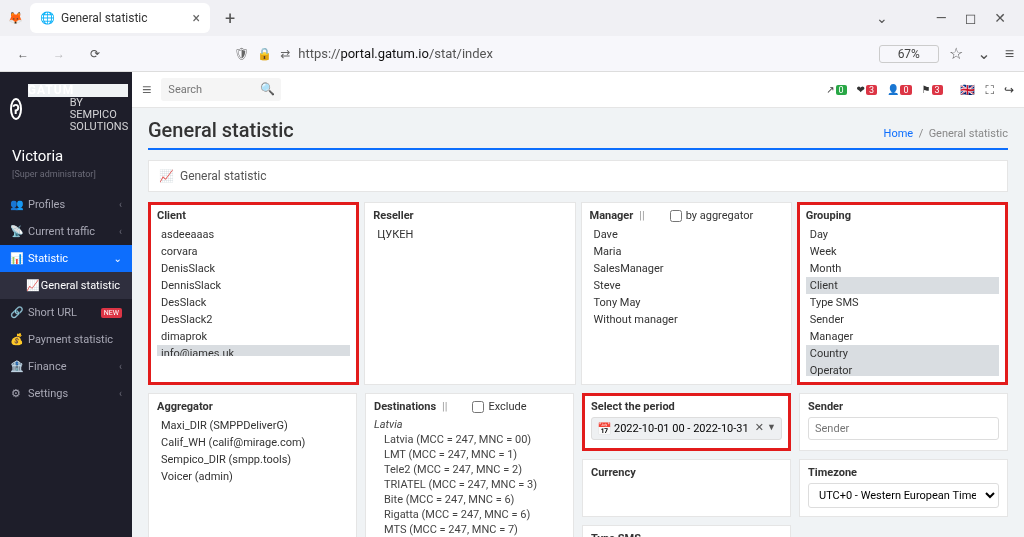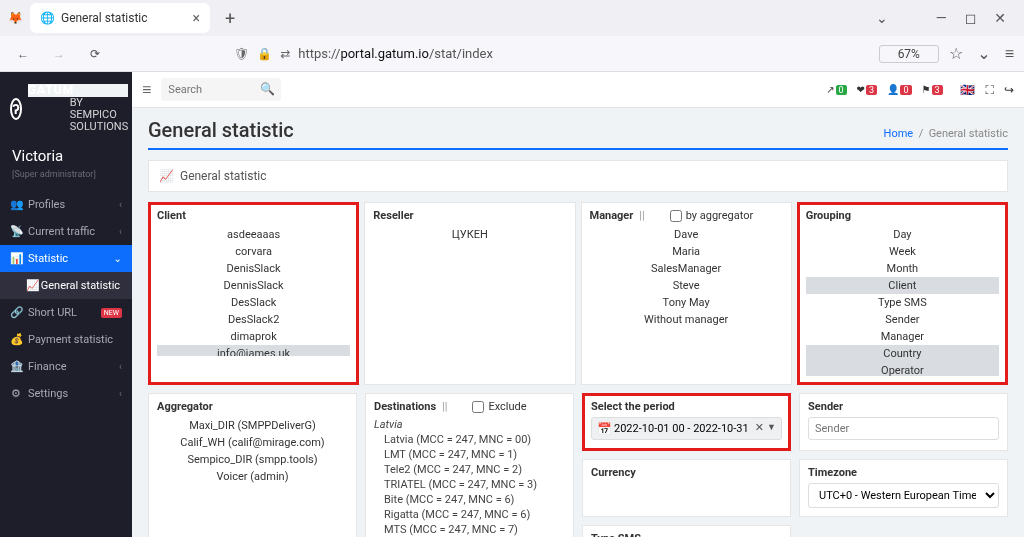--- a/index.html
+++ b/index.html
@@ -61,21 +61,21 @@
   .crumbs a { color:#0d6efd; text-decoration:none; }
   .rule { height:2px; background:#0d6efd; margin:0 16px; }
 
   .panel-head { margin:10px 16px 0; background:#fff; border:1px solid #e5e5e5; padding:8px 10px; font-size:12px; color:#555; display:flex; gap:6px; }
   .content { padding:10px 16px; overflow:auto; flex:1; }
   .grid { display:grid; grid-template-columns: 1fr 1fr 1fr 1fr; gap:5px;border-radius:29px; }
   .card { background:#fff; border:1px solid #e5e5e5; padding:6px 8px 8px; min-height: 58px; }
   .card-title { font-weight:700; font-size:11px; margin-bottom:4px; display:flex; align-items:center; gap:6px; }
   .card-title .sep { font-weight:400; color:#999; }
   .list { border:0; font-size:11px; max-height:130px; overflow:auto; }
-  .list-row { padding:2px 4px; cursor:pointer;text-align:center; }
+  .list-row { padding:2px 4px; cursor:pointer; }
   .list-row.sel { background:#d9dde1; }
   .hl { outline:3px solid #e21b1b; outline-offset:-3px; }
   .row2 { margin-top:8px; display:grid; grid-template-columns: 1fr 1fr 1fr 1fr; gap:8px; }
   .input { width:100%; border:1px solid #ddd; border-radius:3px; padding:4px 6px; font-size:11px; }
   select.input { background:#fff; }
   .date-wrap { position:relative; }
   .date-wrap .cal { position:absolute; left:6px; top:5px; color:#555; }
   .date-wrap input { padding-left:22px; padding-right:30px; background:#eef0f2; }
   .date-wrap .x { position:absolute; right:18px; top:4px; color:#555; cursor:pointer; font-size:11px; }
   .date-wrap .dd { position:absolute; right:6px; top:5px; color:#555; cursor:pointer; font-size:9px; }

